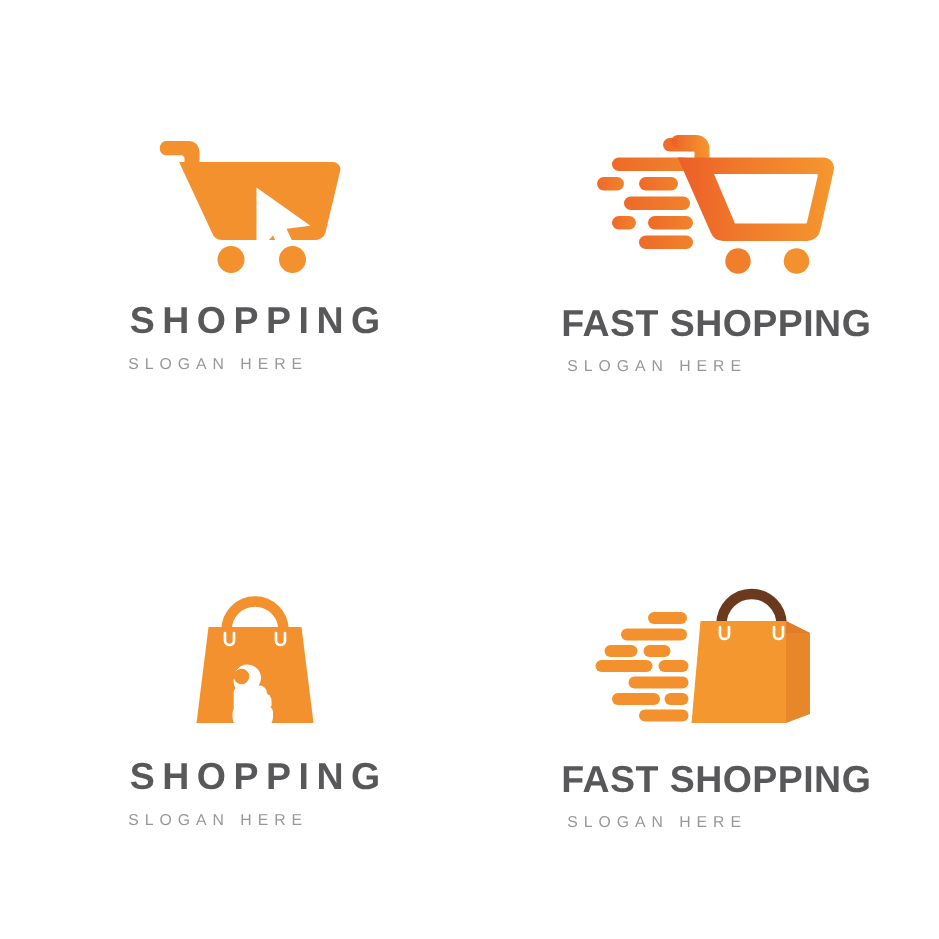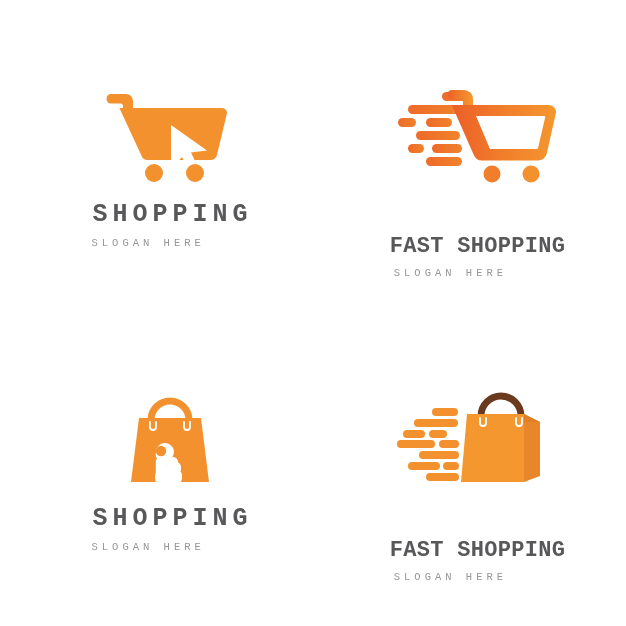--- a/index.html
+++ b/index.html
@@ -11,21 +11,20 @@
     width: 626px;
     height: 626px;
     font-family: "Liberation Sans", sans-serif;
     overflow: hidden;
   }
   #logo-sheet {
     position: relative;
     width: 626px;
     height: 446px;
     background: #ffffff;
-    font-family: Liberation Mono, monospace;
   }
   .logo-card {
     position: absolute;
     display: flex;
     flex-direction: column;
     align-items: center;
     justify-content: flex-start;
   }
   .logo-mark {
     display: block;
@@ -36,23 +35,22 @@
     line-height: 1;
     white-space: nowrap;
     text-align: center;
   }
   .logo-title.spaced {
     font-size: 25px;
     letter-spacing: 5.0px;
     text-indent: 5.0px;
   }
   .logo-title.tight {
-    font-size: 22px;
+    font-size: 25px;
     letter-spacing: 0.3px;
-    margin-top: 32px;
   }
   .logo-slogan {
     color: #97979a;
     font-size: 10.5px;
     letter-spacing: 4.0px;
     text-indent: 4.0px;
     line-height: 1;
     white-space: nowrap;
     text-align: left;
     font-weight: normal;

